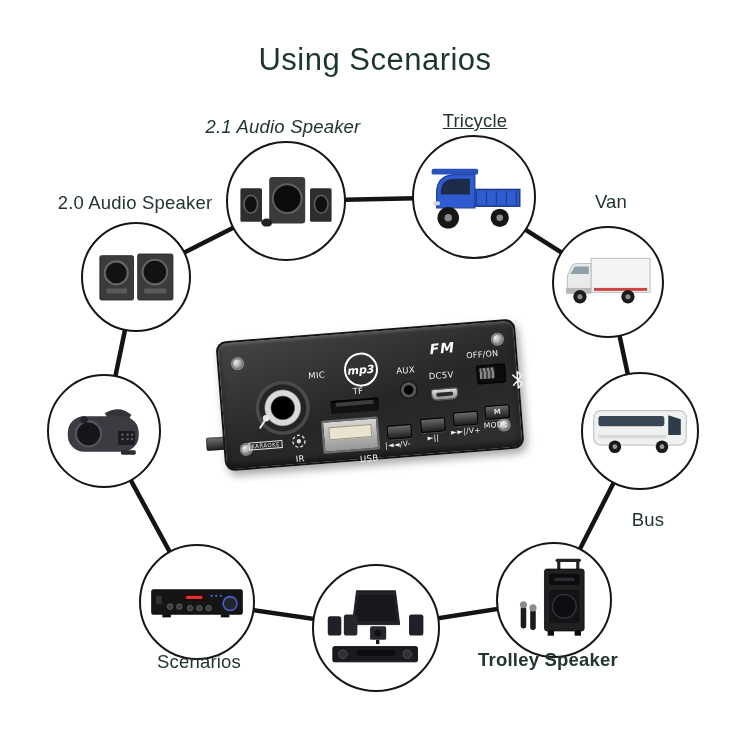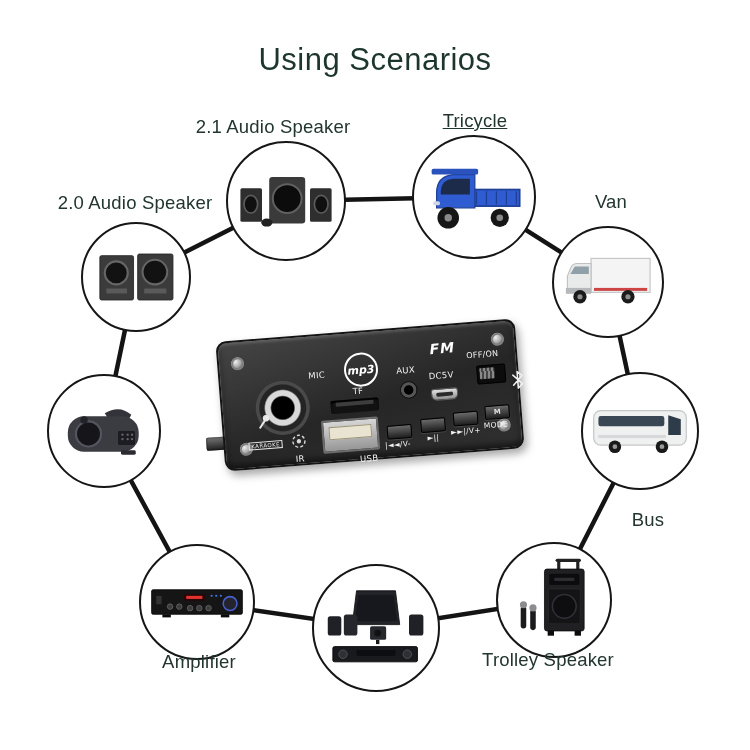--- a/index.html
+++ b/index.html
@@ -18,29 +18,29 @@
   #c-audio20{left:81px;top:222px;width:110px;height:110px;}
   #c-van{left:552px;top:226px;width:112px;height:112px;}
   #c-portable{left:47px;top:374px;width:114px;height:114px;}
   #c-bus{left:581px;top:372px;width:118px;height:118px;}
   #c-amp{left:139px;top:544px;width:116px;height:116px;}
   #c-ht{left:312px;top:564px;width:128px;height:128px;}
   #c-trolley{left:496px;top:542px;width:116px;height:116px;}
   
   .slabel{position:absolute;font-size:18.5px;color:#22352f;z-index:5;white-space:nowrap;
           transform:translateX(-50%);letter-spacing:.2px;}
-  #l-audio21{left:273px;top:116px;}
+  #l-audio21{left:283px;top:116px;font-style:italic;}
   #l-tricycle{left:475px;top:110px;text-decoration:underline;}
   #l-audio20{left:135px;top:192px;}
   #l-van{left:611px;top:191px;}
   #l-portable{left:55px;top:536px;transform:none;white-space:normal;width:90px;line-height:23px;}
   #l-bus{left:648px;top:509px;}
   #l-amp{left:199px;top:651px;}
   #l-ht{left:374px;top:689px;}
-  #l-trolley{left:548px;top:649px;}
+  #l-trolley{left:548px;top:649px;font-weight:bold;}
   
   .board{position:absolute;left:220px;top:330px;width:300px;height:130px;
          transform:rotate(-4.5deg);z-index:6;}
   .board-body{position:absolute;inset:0;border-radius:10px;border:2px solid #141414;
          background:linear-gradient(165deg,#454545,#262626 55%,#303030);
          box-shadow:3px 5px 9px rgba(0,0,0,.35),inset 0 2px 3px rgba(255,255,255,.18),inset 0 -4px 6px rgba(0,0,0,.55);}
   .hole{position:absolute;width:13px;height:13px;border-radius:50%;
         background:radial-gradient(circle at 35% 35%,#efefef,#a5a5a5 45%,#3c3c3c 78%);
         box-shadow:inset 0 0 0 2px #808080;}
   .micjack{position:absolute;left:33px;top:42px;width:54px;height:54px;border-radius:50%;
@@ -189,21 +189,21 @@
       <circle cx="68" cy="44" r="3.6" fill="#3d3d3d" stroke="#6a6a6a"></circle>
       <circle cx="80" cy="44" r="3.6" fill="#3d3d3d" stroke="#6a6a6a"></circle>
       <circle cx="84" cy="28" r="1.5" fill="#3b6fe0"></circle>
         <circle cx="90" cy="28" r="1.5" fill="#3b6fe0"></circle>
         <circle cx="96" cy="28" r="1.5" fill="#3b6fe0"></circle>
       <circle cx="108" cy="38" r="9" fill="#23242c" stroke="#4a5fd0" stroke-width="2"></circle>
       <rect x="20" y="52" width="11" height="4" fill="#0a0a0a"></rect>
       <rect x="96" y="52" width="11" height="4" fill="#0a0a0a"></rect>
     </svg>
   </div>
-  <div class="slabel" id="l-amp">Amplifier</div>
+  <div class="slabel" id="l-amp">Scenarios</div>
 
   <div class="circle" id="c-ht">
     <svg width="110" height="88" viewBox="0 0 130 104">
       <path d="M42,8 L88,8 L93,48 L37,48 Z" fill="#23242a" stroke="#0d0d0f"></path>
       <path d="M44,13 L86,13 L90,44 L40,44 Z" fill="#17181d"></path>
       <rect x="8" y="38" width="16" height="23" rx="3" fill="#202126"></rect>
       <rect x="27" y="36" width="16" height="25" rx="3" fill="#26272d"></rect>
       <rect x="104" y="36" width="17" height="25" rx="3" fill="#202126"></rect>
       <rect x="58" y="50" width="19" height="16" rx="2" fill="#27282e"></rect>
       <circle cx="67" cy="58" r="4" fill="#111"></circle>

